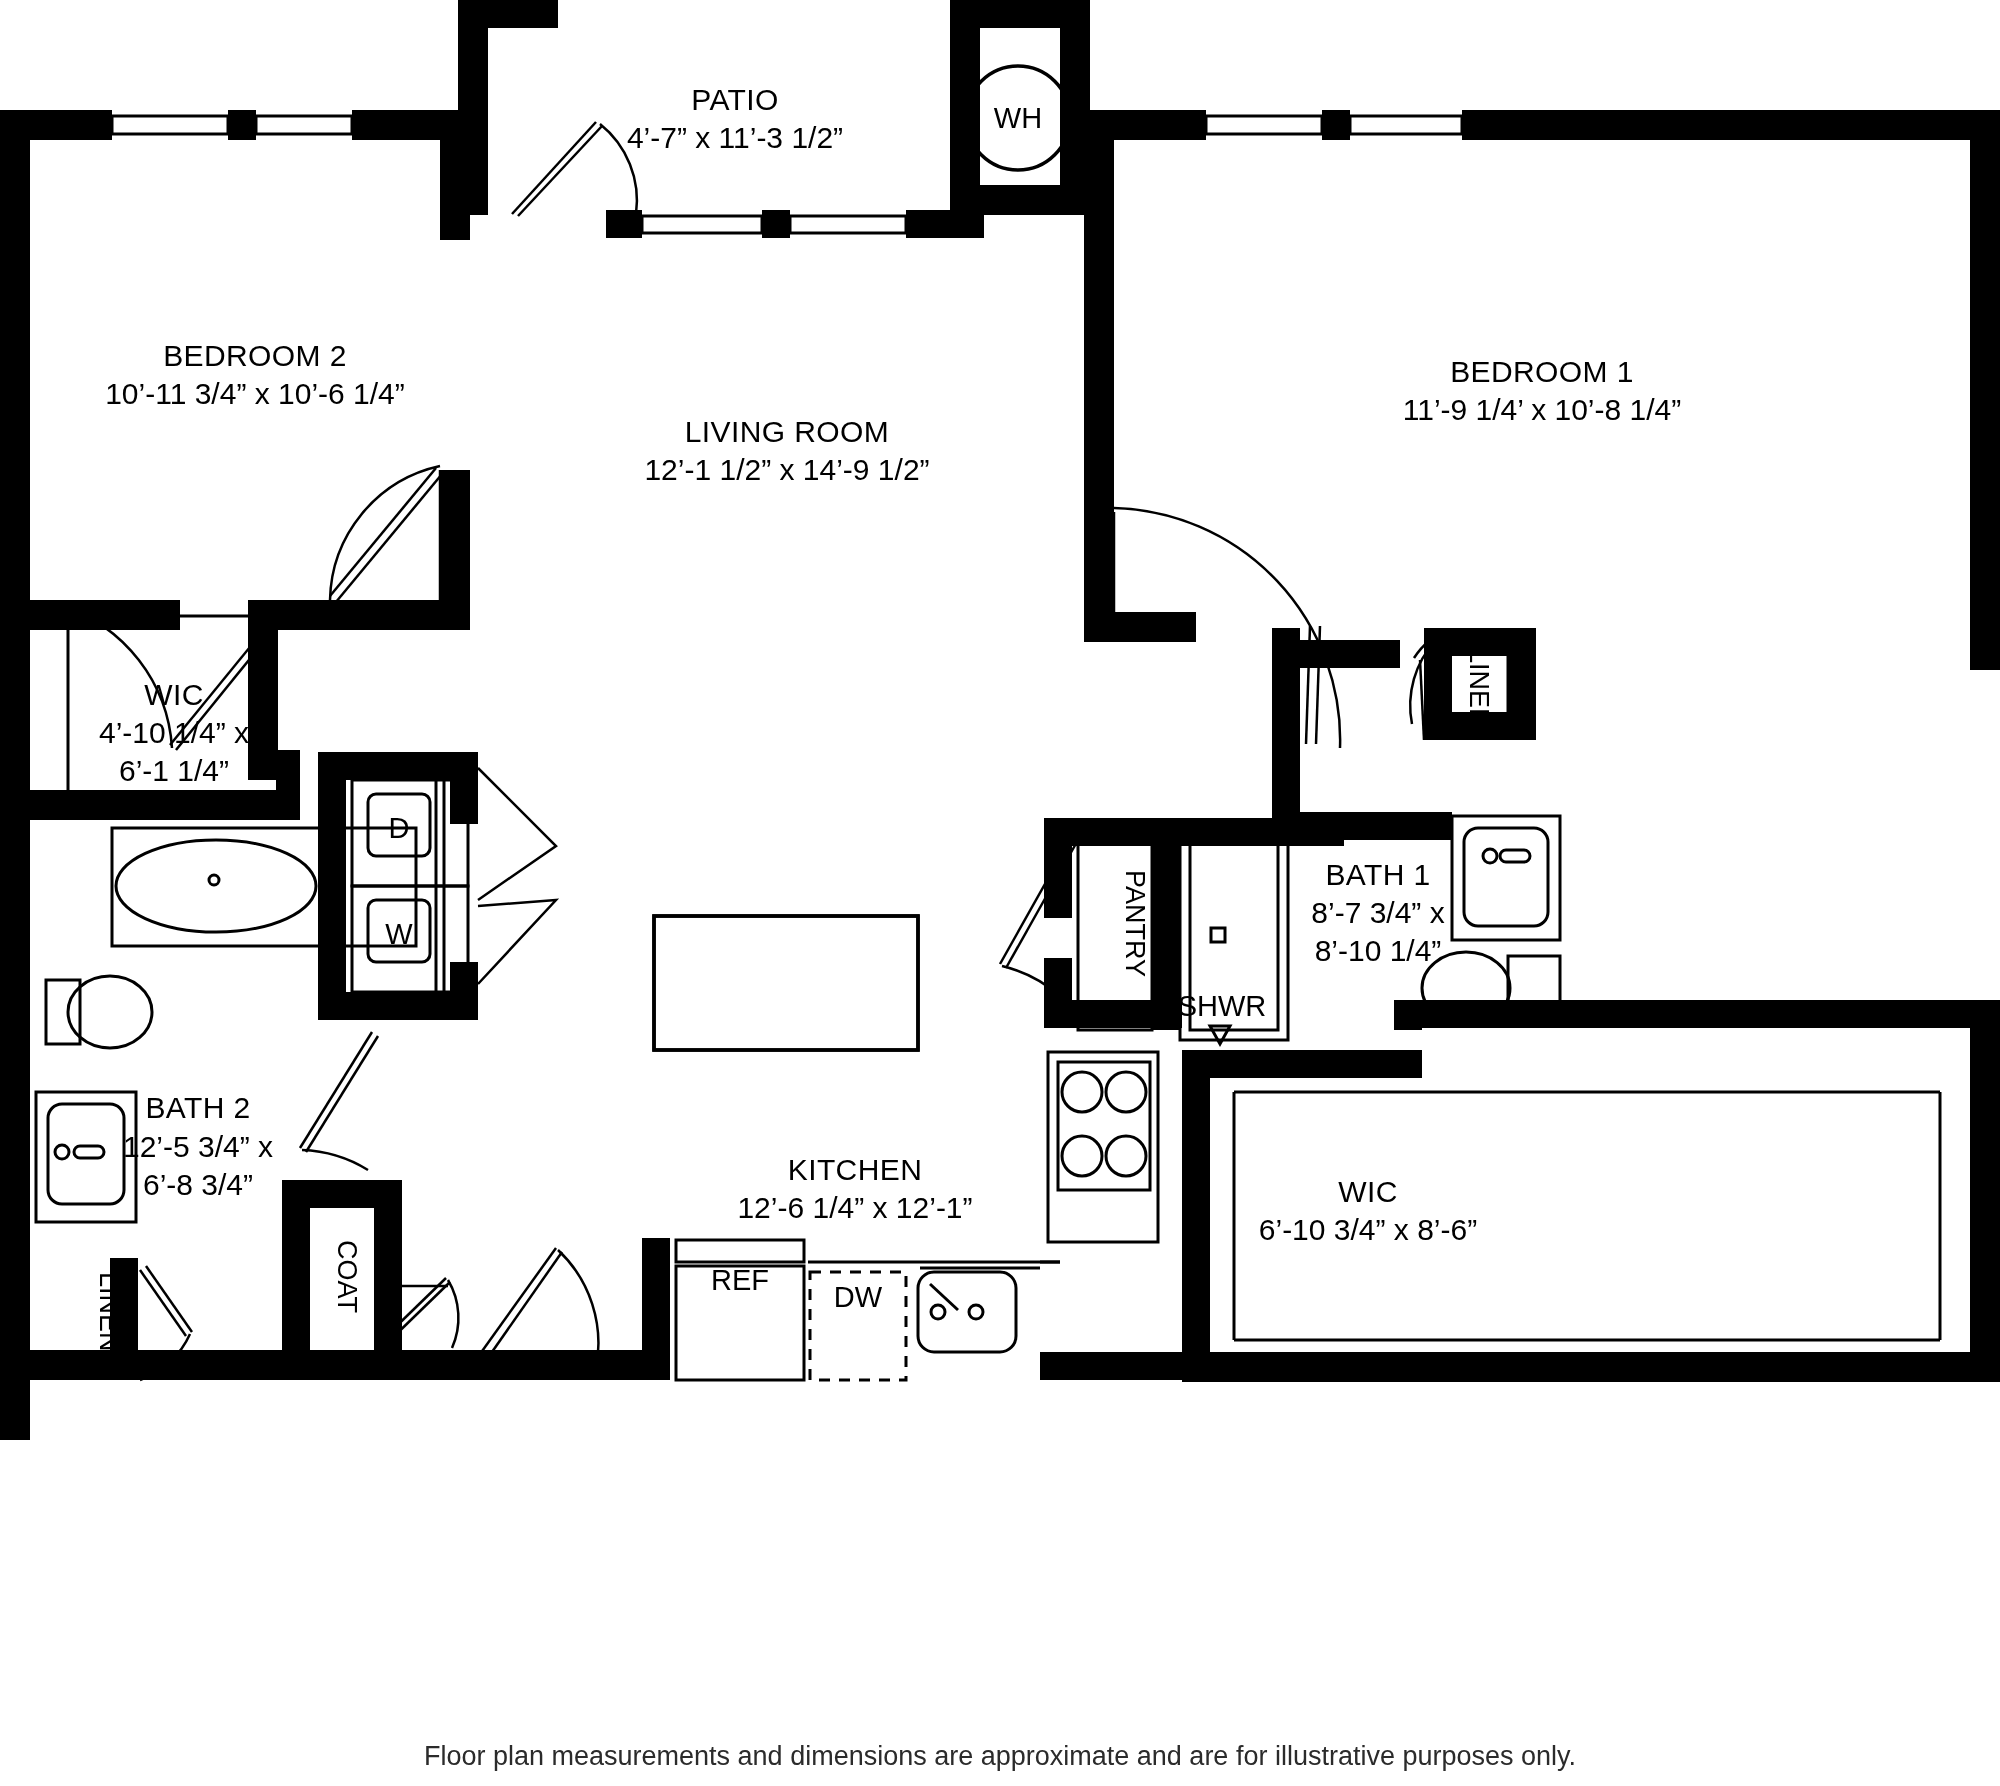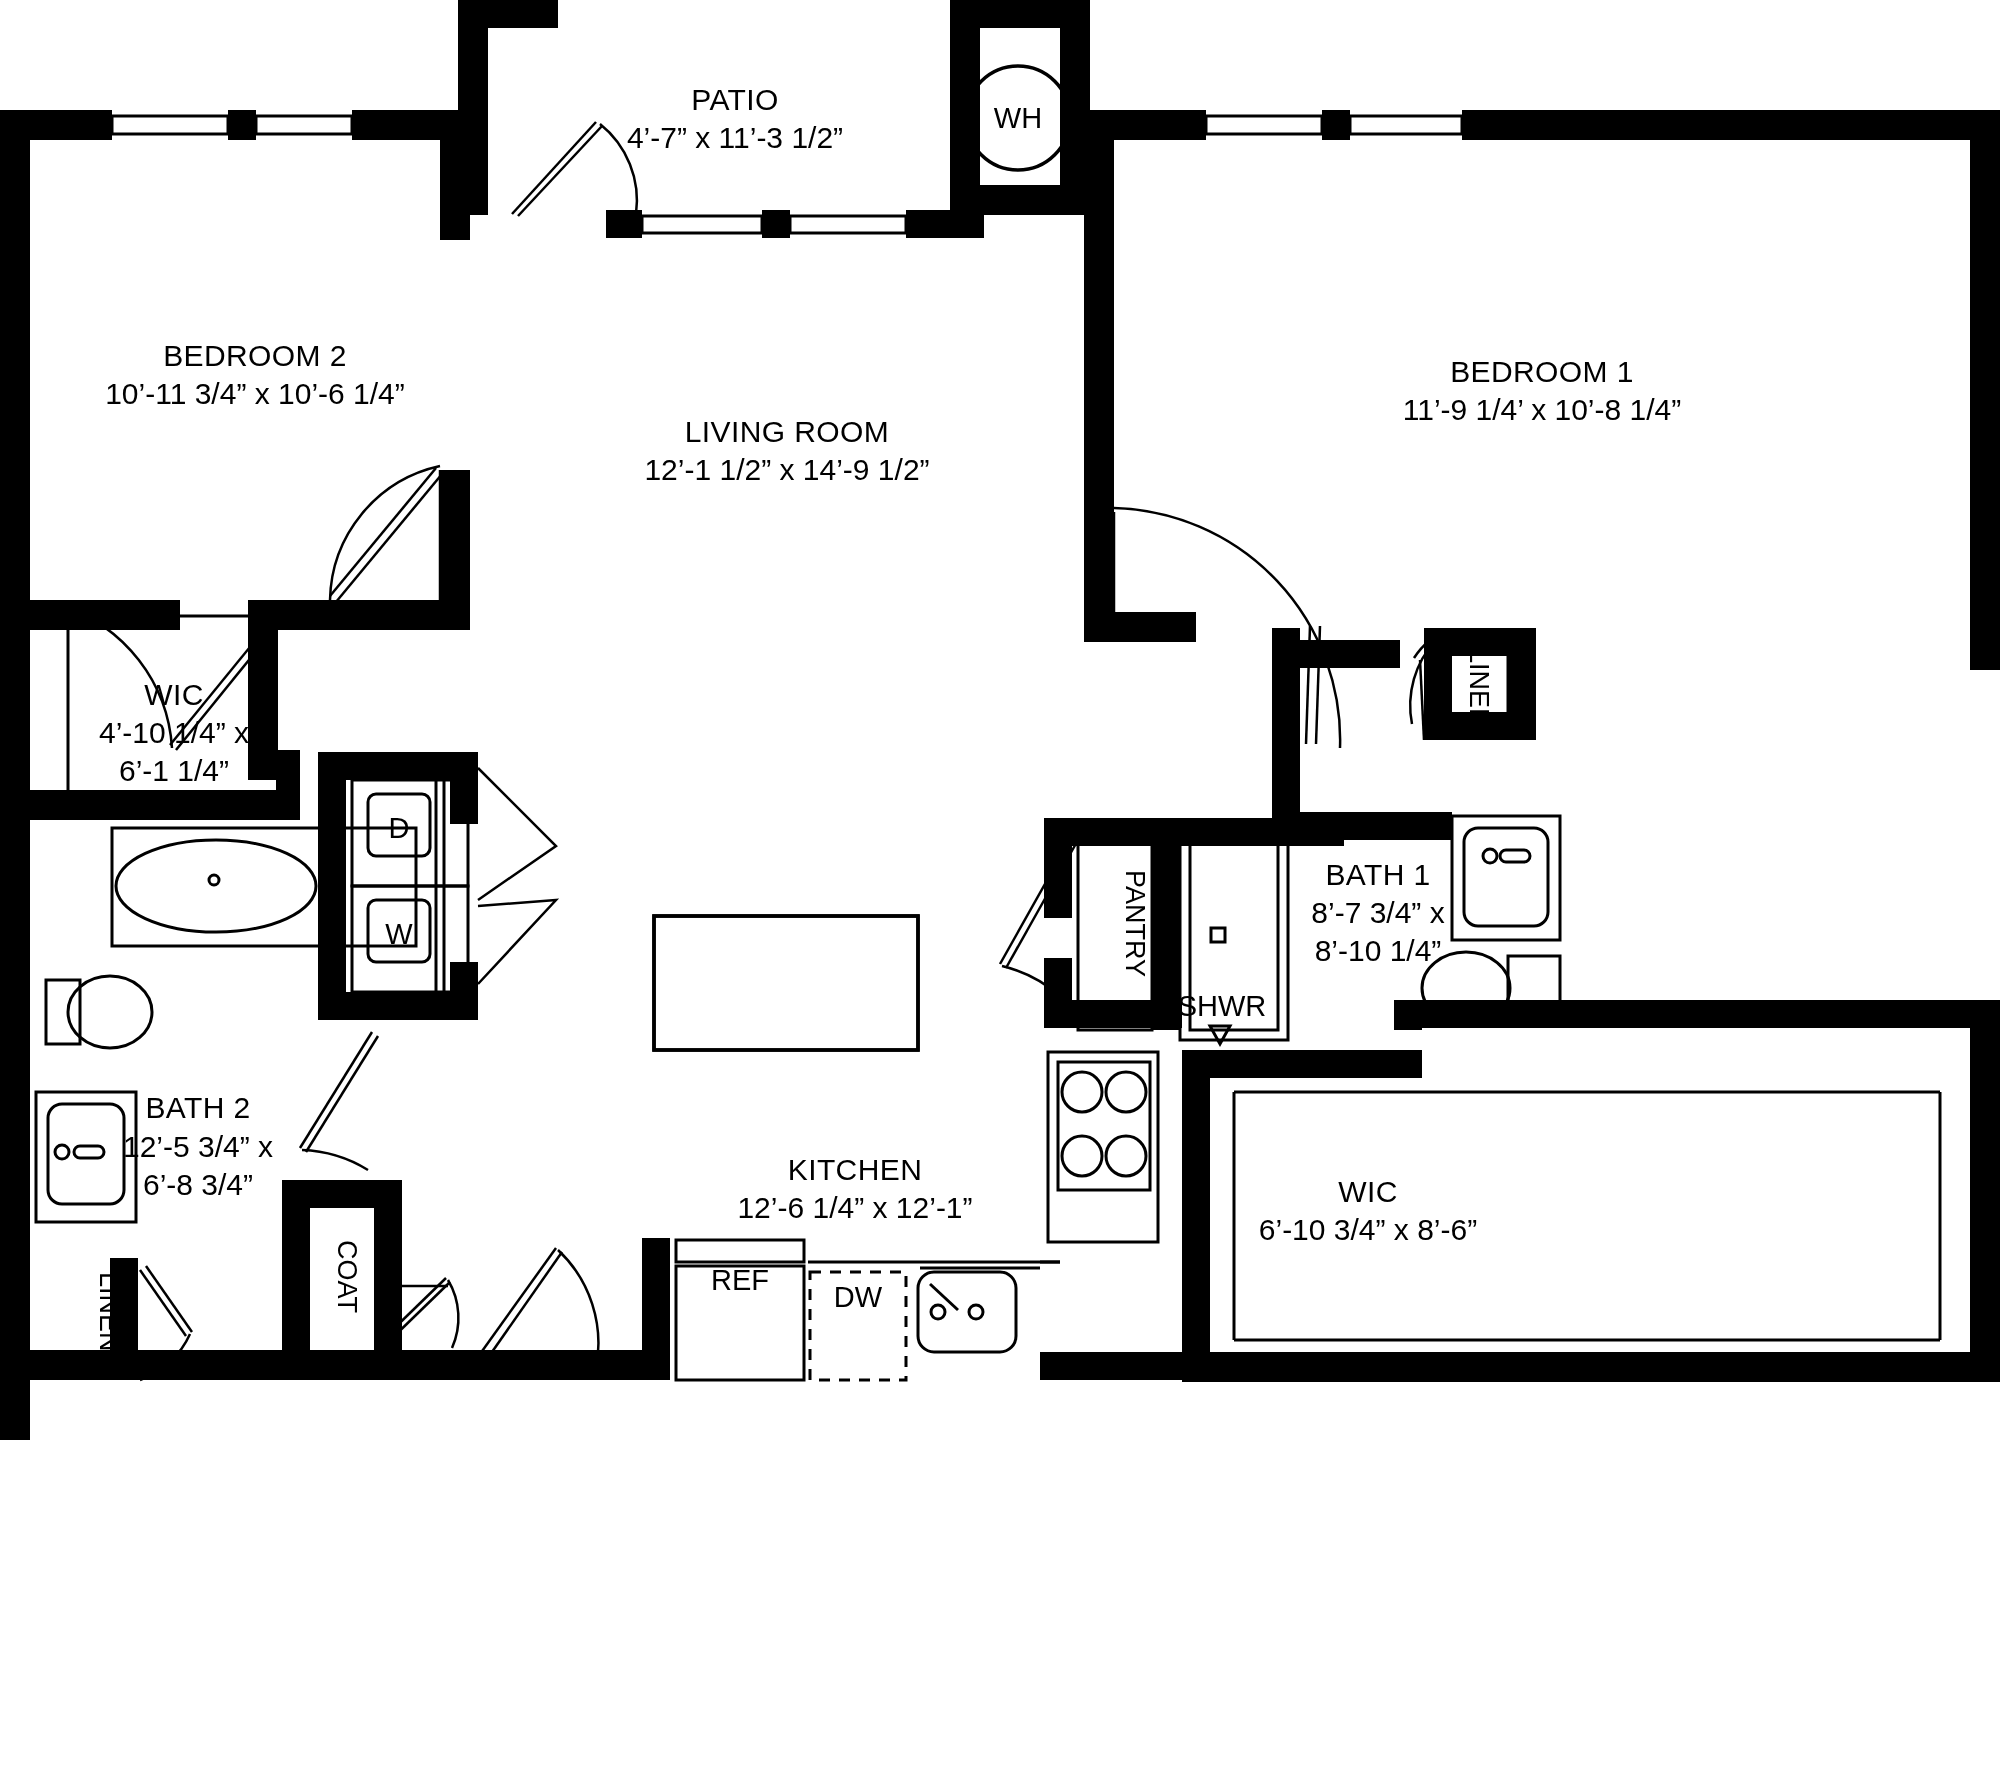--- a/index.html
+++ b/index.html
@@ -294,14 +294,15 @@
 
       <text class="lbl lbl-sm" x="0" y="0" transform="translate(100,1272) rotate(90)" style="text-anchor:start">LINEN</text>
 
       <text class="lbl lbl-app" x="740" y="1290">REF</text>
       <text class="lbl lbl-app" x="858" y="1307">DW</text>
 
     </g>
 
   </svg>
 
+  <div class="foot">Floor plan measurements and dimensions are approximate and are for illustrative purposes only.</div>
 
 </div>
 
 </body></html>

